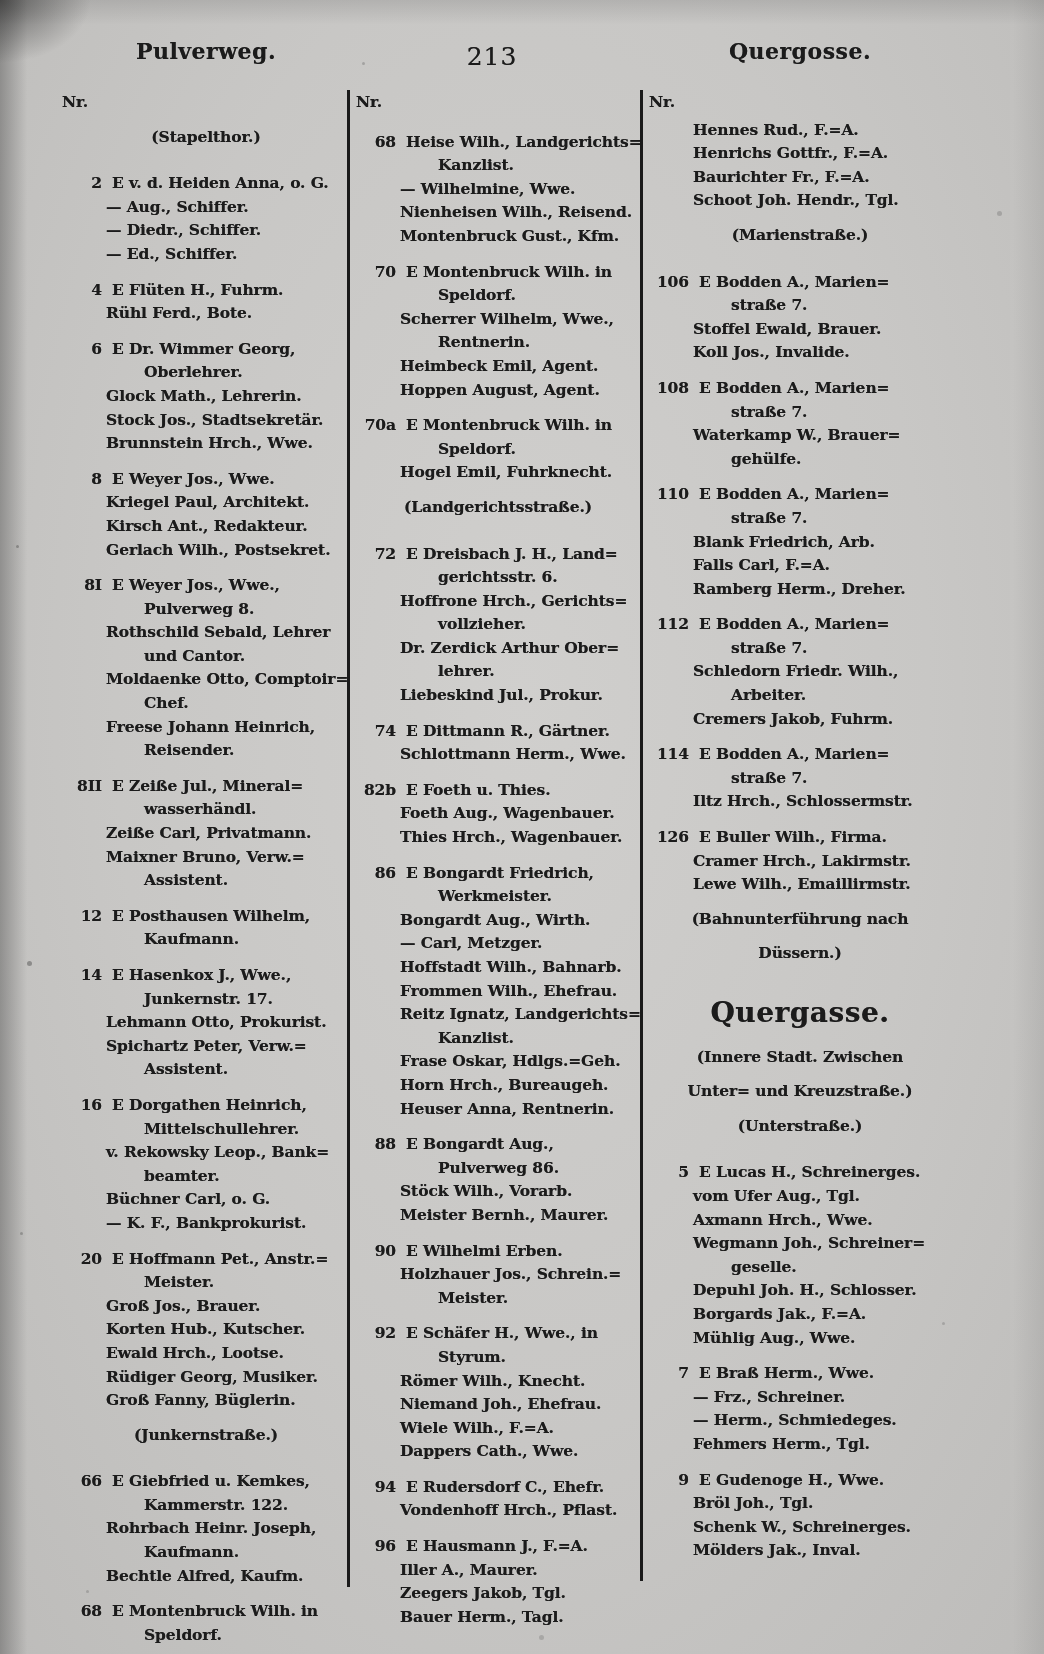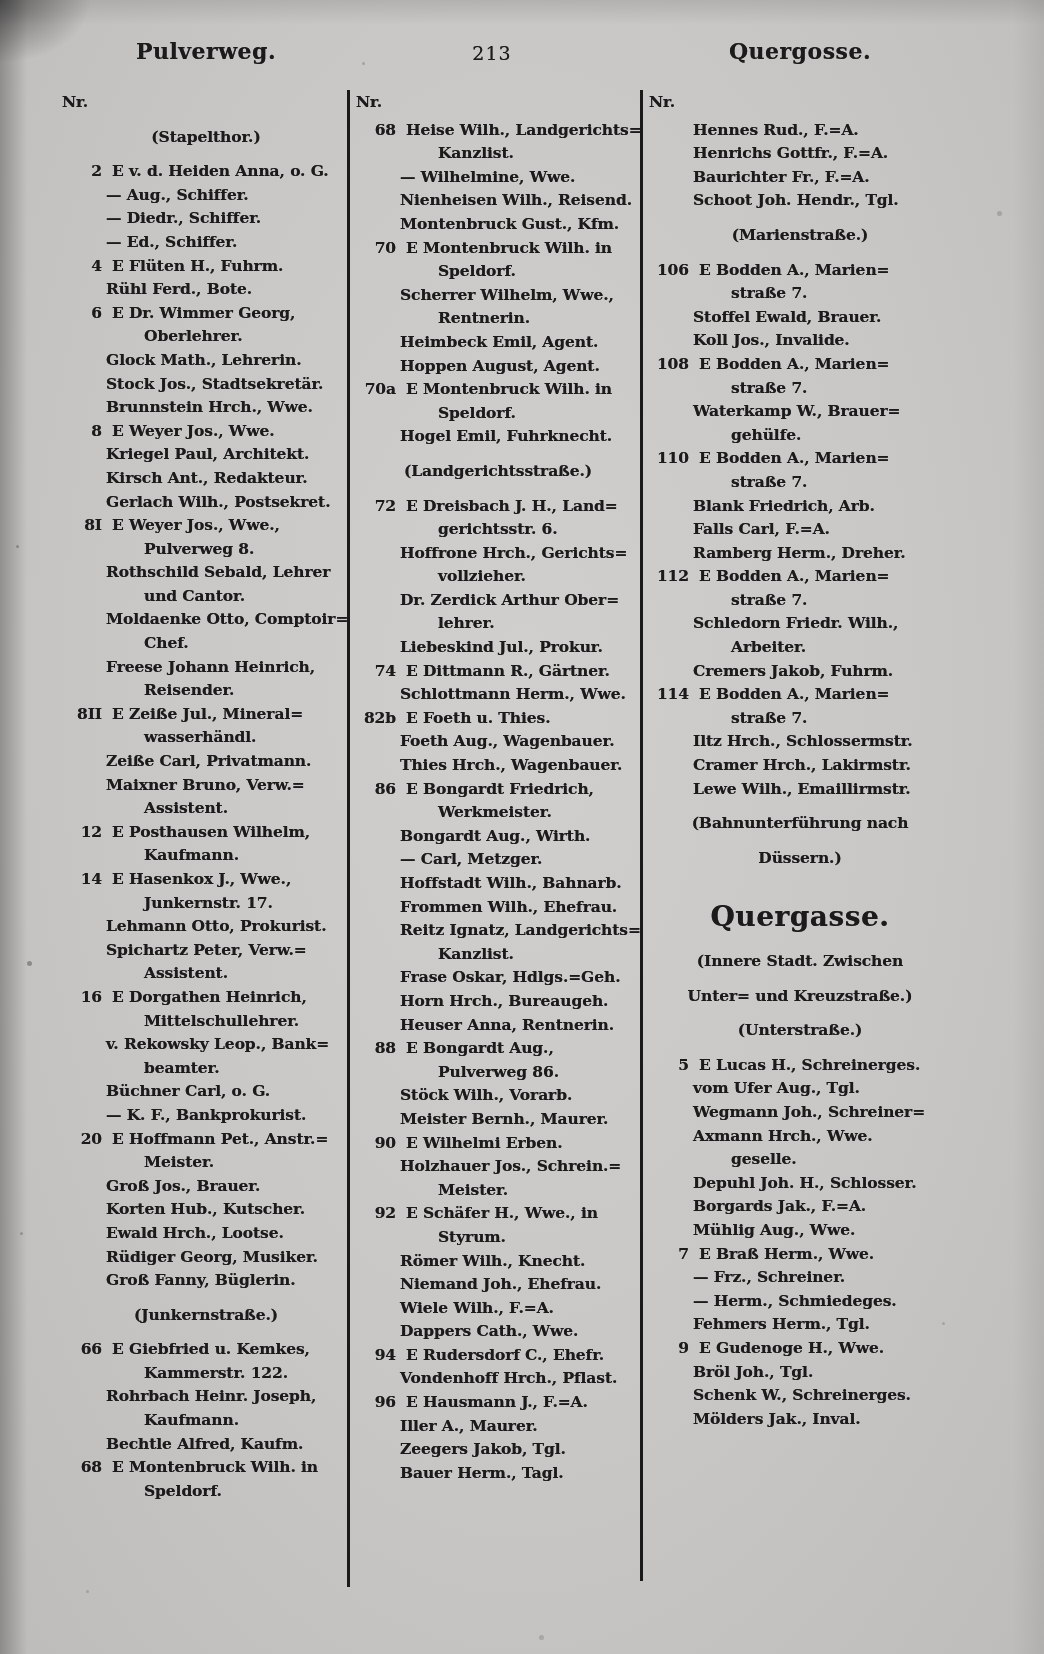--- a/index.html
+++ b/index.html
@@ -11,28 +11,28 @@
       linear-gradient(to right, rgba(60,60,60,.38), rgba(60,60,60,0) 2.6%),
       linear-gradient(to left, rgba(110,110,110,.16), rgba(110,110,110,0) 3%),
       linear-gradient(to bottom, rgba(90,90,90,.20), rgba(90,90,90,0) 1.5%),
       radial-gradient(ellipse at 50% 42%, #d0cfcd 0%, #c8c7c5 55%, #bdbcba 100%);
     text-shadow: 0 0 .5px rgba(25,25,25,.65);
   }
   .hdr { position:absolute; top:38px; font-size:22px; letter-spacing:.5px; }
   .hdr-left  { left:62px;  width:288px; text-align:center; }
   .hdr-right { left:650px; width:300px; text-align:center; }
   .pagenum   { position:absolute; top:42px; left:392px; width:200px; text-align:center;
-               font-size:19px; font-weight:normal; letter-spacing:1px; }
+               font-size:25px; font-weight:normal; letter-spacing:1px; }
   .col { position:absolute; top:90px; font-size:15.5px; line-height:23.6px; letter-spacing:-.1px; }
   .col1 { left:62px;  width:288px; }
   .col2 { left:356px; width:284px; }
   .col3 { left:649px; width:302px; }
   .nrlabel { margin-bottom:4px; }
   .row   { white-space:nowrap; }
-  .entry .num { display:inline-block; min-width:40px; text-align:right; margin-right:10px; }
+  .entry .num { display:inline-block; min-width:40px; text-align:right; margin-right:10px;margin-top:12px; }
   .sub   { padding-left:44px; }
   .cont  { padding-left:82px; }
   .center  { text-align:center; margin:11px 16px; padding-left:0; }
   .center2 { text-align:center; }
   .street  { text-align:center; font-size:28px; letter-spacing:.5px; margin:36px 0 20px; }
   .rule { position:absolute; top:90px; width:3px; background:#1a1a1a; }
   .rule-1 { left:347px; height:1497px; }
   .rule-2 { left:640px; height:1491px; }
   .noise { position:absolute; left:0; top:0; width:3px; height:3px; border-radius:50%;
     background:transparent;
@@ -207,32 +207,33 @@
         <div class="row sub">Falls Carl, F.=A.</div>
         <div class="row sub">Ramberg Herm., Dreher.</div>
         <div class="row entry"><span class="num">112</span><span>E Bodden A., Marien=</span></div>
         <div class="row cont">straße 7.</div>
         <div class="row sub">Schledorn Friedr. Wilh.,</div>
         <div class="row cont">Arbeiter.</div>
         <div class="row sub">Cremers Jakob, Fuhrm.</div>
         <div class="row entry"><span class="num">114</span><span>E Bodden A., Marien=</span></div>
         <div class="row cont">straße 7.</div>
         <div class="row sub">Iltz Hrch., Schlossermstr.</div>
+        <div class="row entry"><span class="num">126</span><span>E Buller Wilh., Firma.</span></div>
         <div class="row sub">Cramer Hrch., Lakirmstr.</div>
         <div class="row sub">Lewe Wilh., Emaillirmstr.</div>
         <div class="row center">(Bahnunterführung nach</div>
         <div class="row center2">Düssern.)</div>
         <div class="row street">Quergasse.</div>
         <div class="row center">(Innere Stadt. Zwischen</div>
         <div class="row center2">Unter= und Kreuzstraße.)</div>
         <div class="row center">(Unterstraße.)</div>
         <div class="row entry"><span class="num">5</span><span>E Lucas H., Schreinerges.</span></div>
         <div class="row sub">vom Ufer Aug., Tgl.</div>
+        <div class="row sub">Axmann Hrch., Wwe.</div>
         <div class="row sub">Wegmann Joh., Schreiner=</div>
-        <div class="row sub">Axmann Hrch., Wwe.</div>
         <div class="row cont">geselle.</div>
         <div class="row sub">Depuhl Joh. H., Schlosser.</div>
         <div class="row sub">Borgards Jak., F.=A.</div>
         <div class="row sub">Mühlig Aug., Wwe.</div>
         <div class="row entry"><span class="num">7</span><span>E Braß Herm., Wwe.</span></div>
         <div class="row sub">— Frz., Schreiner.</div>
         <div class="row sub">— Herm., Schmiedeges.</div>
         <div class="row sub">Fehmers Herm., Tgl.</div>
         <div class="row entry"><span class="num">9</span><span>E Gudenoge H., Wwe.</span></div>
         <div class="row sub">Bröl Joh., Tgl.</div>

